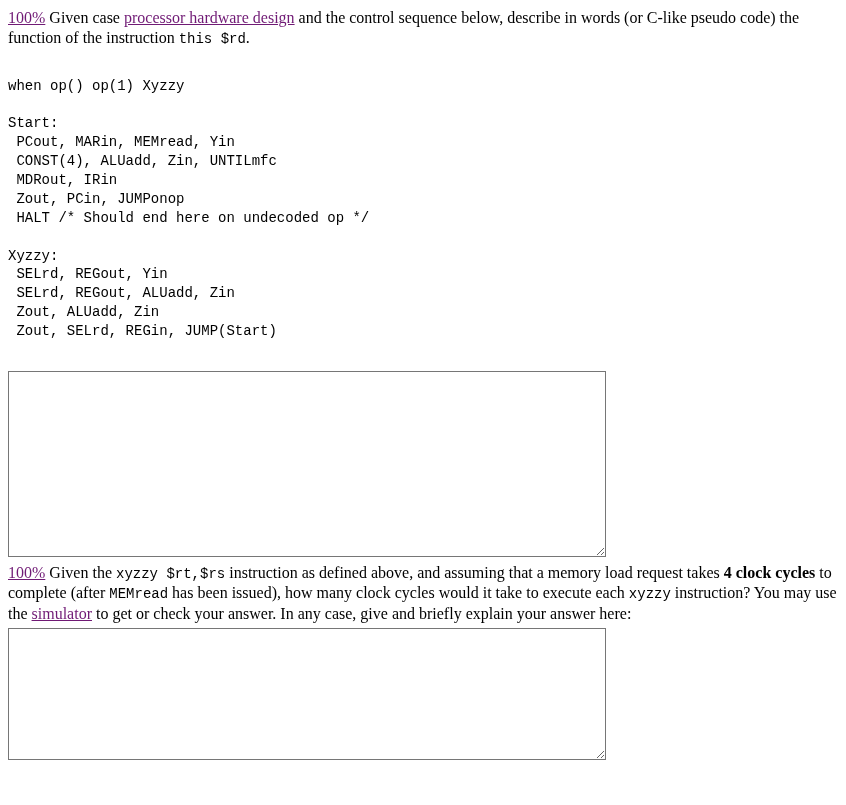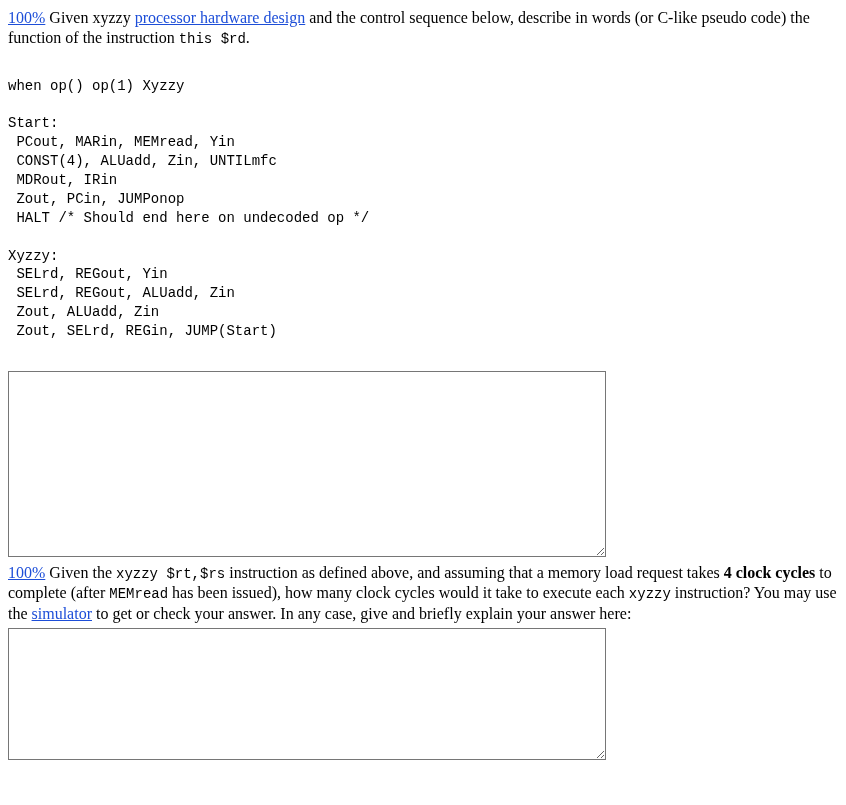--- a/index.html
+++ b/index.html
@@ -4,21 +4,21 @@
   <style>
     body {
       font-family: 'Times New Roman', Times, serif;
       font-size: 16px;
       margin: 8px;
       width: 830px;
       color: #000;
       background: #fff;
     }
     a {
-      color: #1d4ed8;
+      color: #701a75;
       text-decoration: underline;
     }
     code.inline, span.mono {
       font-family: 'Courier New', Courier, monospace;
       font-size: 14px;
     }
     pre {
       font-family: 'Courier New', Courier, monospace;
       font-size: 14px;
       margin: 28px 0;
@@ -46,21 +46,21 @@
       line-height: 1.25;
     }
     .para {
       margin: 0 0 2px 0;
     }
   </style>
 </head>
 <body>
 
 <p class="para">
-  <a href="#">100%</a><span> Given xyzzy </span><a href="#">processor hardware design</a><span> and the control sequence below, describe in words (or C-like pseudo code) the function of the instruction </span><span class="mono">this $rd</span><span>.</span>
+  <a href="#">100%</a><span> Given case </span><a href="#">processor hardware design</a><span> and the control sequence below, describe in words (or C-like pseudo code) the function of the instruction </span><span class="mono">this $rd</span><span>.</span>
 </p>
 
 <pre>when op() op(1) Xyzzy
 
 Start:
  PCout, MARin, MEMread, Yin
  CONST(4), ALUadd, Zin, UNTILmfc
  MDRout, IRin
  Zout, PCin, JUMPonop
  HALT /* Should end here on undecoded op */

